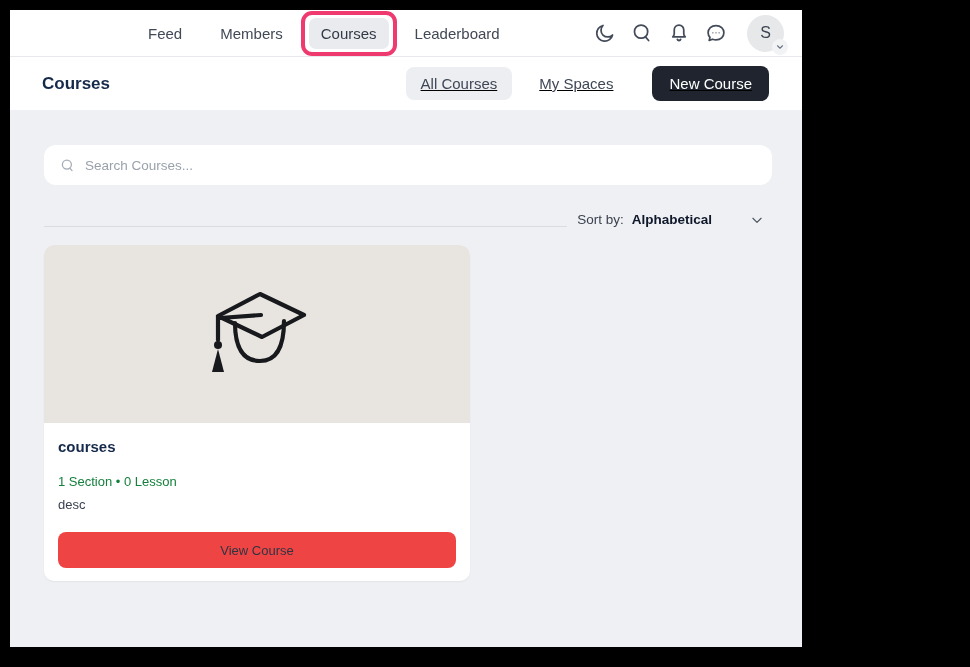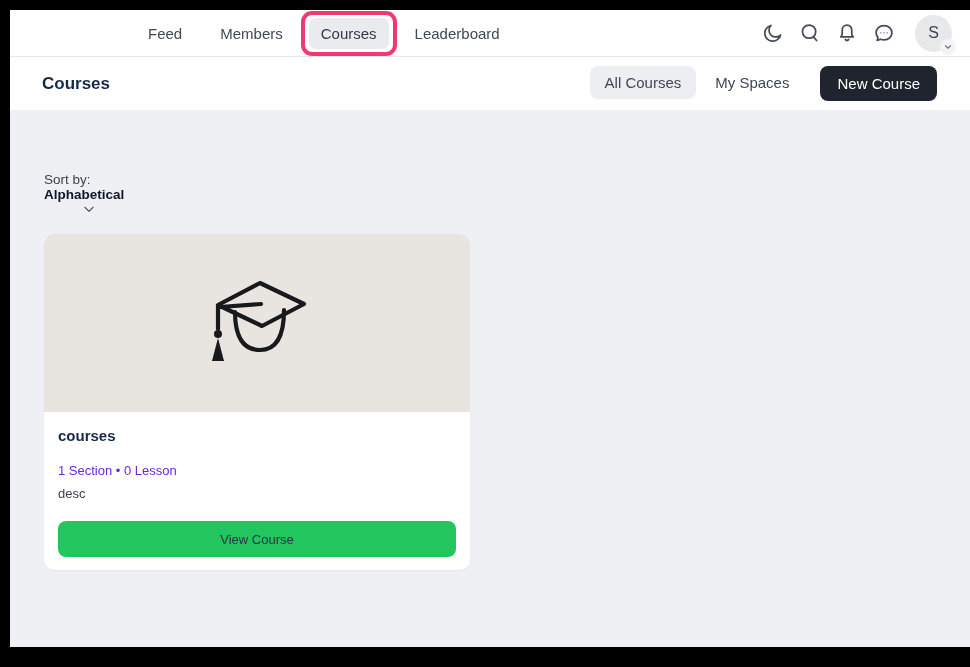--- a/index.html
+++ b/index.html
@@ -6,21 +6,21 @@
   html,body { width: 970px; height: 667px; }
   body {
     background: #000;
     font-family: "Liberation Sans", sans-serif;
     position: relative;
     overflow: hidden;
   }
   .frame {
     position: absolute;
     left: 10px; top: 10px;
-    width: 960px; height: 637px;
+    width: 792px; height: 637px;
     background: #fff;
     display: flex;
     flex-direction: column;
   }
 
   
   .topnav {
     height: 47px;
     background: #fff;
     border-bottom: 1px solid #e7e9ec;
@@ -87,21 +87,21 @@
     align-items: center;
     justify-content: space-between;
     padding: 0 33px 0 32px;
     flex-shrink: 0;
   }
   .page-title {
     font-size: 17px;
     font-weight: 700;
     color: #15294b;
   }
-  .header-right { display: flex; align-items: flex-start; gap: 4px; }
+  .header-right { display: flex; align-items: center; gap: 12px; text-decoration: underline; }
   .tab {
     font-size: 15px;
     color: #3f4756;
     padding: 8px 15px;
     border-radius: 8px;
     cursor: pointer;
     white-space: nowrap;
   }
   .tab.active { background: #eceef1; }
   .btn-new-course {
@@ -139,22 +139,21 @@
     font-size: 13.5px;
     color: #333a47;
     width: 100%;
     font-family: "Liberation Sans", sans-serif;
   }
   .search-bar input::placeholder { color: #9aa1ab; }
 
   .sort-row {
     margin-top: 27px;
     display: flex;
-    align-items: flex-start;
-    flex-direction: column;
+    align-items: flex-end;
   }
   .sort-divider { flex: 1; height: 1px; background: #d9dce1; margin-right: 10px; }
   .sort-label { font-size: 13.5px; color: #3b424f; margin-right: 8px; }
   .sort-value { font-size: 13.5px; color: #0f172a; font-weight: 700; cursor: pointer; }
   .sort-caret { margin-left: 38px; margin-right: 8px; color: #4d5563; cursor: pointer; display:flex; }
   .sort-caret svg { width: 14px; height: 14px; }
 
   
   .card {
     margin-top: 18px;
@@ -175,32 +174,32 @@
   .card-body { padding: 15px 14px 13px 14px; }
   .card-title {
     font-size: 15px;
     font-weight: 700;
     color: #15294b;
     cursor: pointer;
   }
   .card-meta {
     margin-top: 19px;
     font-size: 13px;
-    color: #6d28d9;
+    color: #15803d;
   }
   .card-desc {
     margin-top: 8px;
     font-size: 13px;
     color: #3a4150;
   }
   .btn-view {
     margin-top: 20px;
     width: 100%;
     height: 36px;
-    background: #22c55e;
+    background: #ef4444;
     border: none;
     border-radius: 8px;
     font-size: 13px;
     color: #2e3542;
     cursor: pointer;
     font-family: "Liberation Sans", sans-serif;
   }
 </style>
 </head>
 <body>
@@ -267,20 +266,29 @@
     <div class="page-title">Courses</div>
     <div class="header-right">
       <div class="tab active">All Courses</div>
       <div class="tab">My Spaces</div>
       <button class="btn-new-course">New Course</button>
     </div>
   </div>
 
   <div class="content">
 
+    <div class="search-bar">
+      <span style="display:flex">
+        <svg viewBox="0 0 24 24" fill="none" stroke="currentColor" stroke-width="2.1" stroke-linecap="round">
+          <circle cx="11" cy="10.5" r="7.2"></circle>
+          <line x1="15.8" y1="16.3" x2="19.2" y2="20.2"></line>
+        </svg>
+      </span>
+      <input type="text" placeholder="Search Courses..." style="">
+    </div>
 
     <div class="sort-row">
       <div class="sort-divider"></div>
       <span class="sort-label">Sort by:</span>
       <span class="sort-value">Alphabetical</span>
       <span class="sort-caret">
         <svg viewBox="0 0 24 24" fill="none" stroke="currentColor" stroke-width="2" stroke-linecap="round" stroke-linejoin="round">
           <polyline points="5,9 12,16 19,9"></polyline>
         </svg>
       </span>

